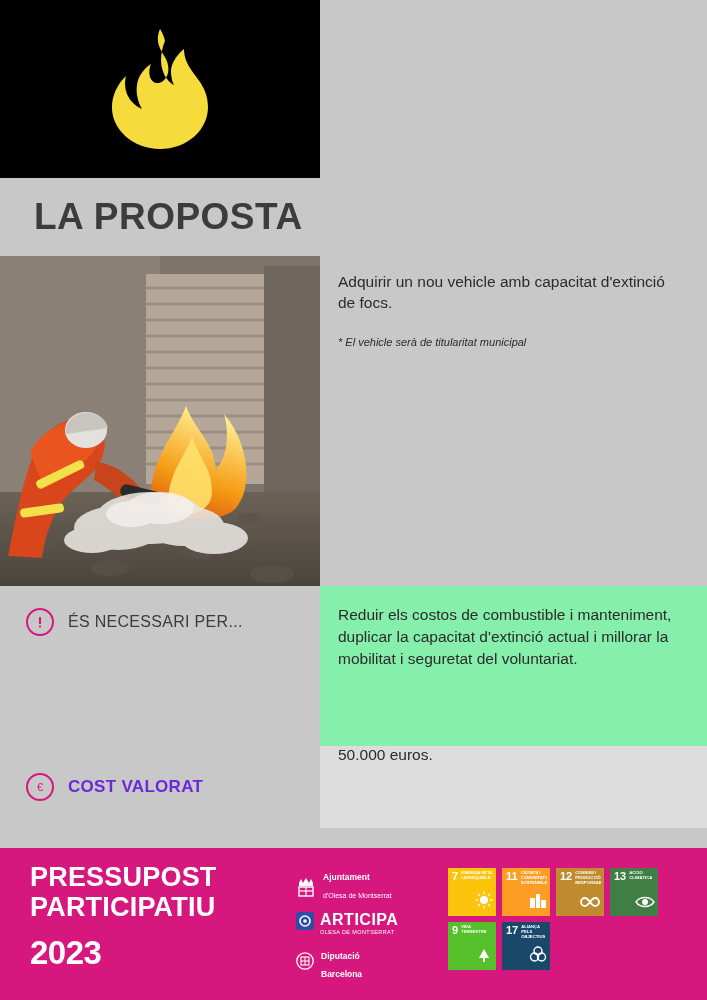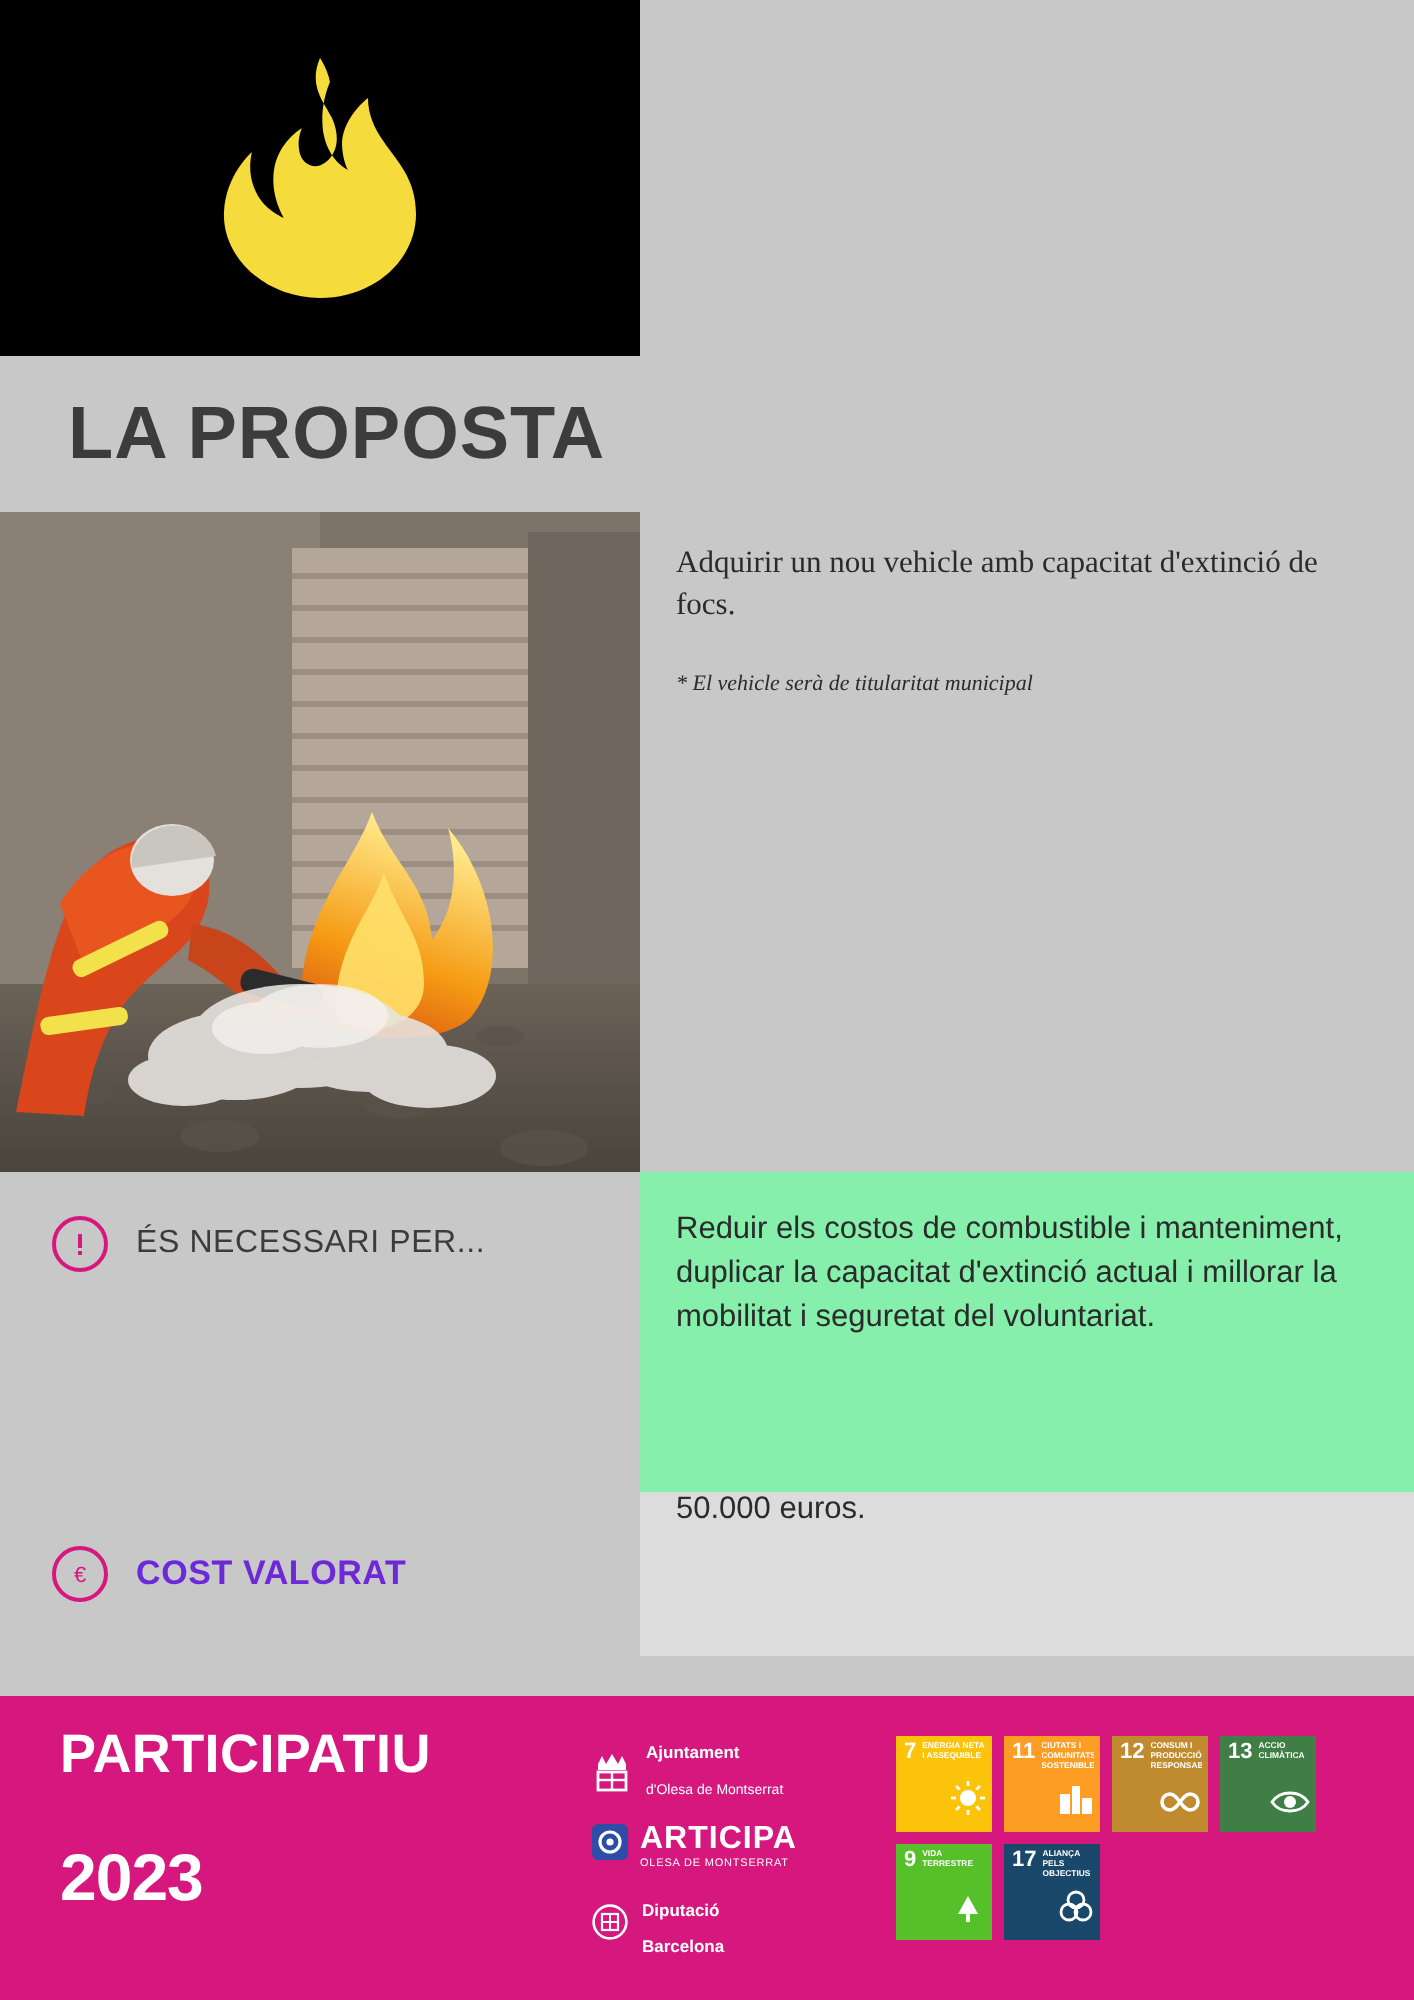--- a/index.html
+++ b/index.html
@@ -82,21 +82,20 @@
     height: 330px;
     position: relative;
     overflow: hidden;
     background: #5b5450;
   }
   .photo svg { display:block; width:100%; height:100%; }
   .proposta-text {
     flex: 1;
     background: #c8c8c8;
     padding: 16px 26px 0 18px;
-    font-family: Liberation Serif, serif;
   }
   .proposta-text p {
     font-size: 15.5px;
     color: #2b2b2b;
     line-height: 1.35;
   }
   .proposta-note {
     margin-top: 22px;
     font-style: italic;
     font-size: 11px;
@@ -188,21 +187,21 @@
     padding-left: 30px;
     color: #ffffff;
   }
   .footer-title {
     font-size: 27px;
     font-weight: bold;
     line-height: 1.12;
     letter-spacing: 0.2px;
   }
   .footer-year {
-    margin-top: 28px;
+    margin-top: 12px;
     font-size: 33px;
     font-weight: bold;
     letter-spacing: -0.5px;
   }
   .footer-mid {
     width: 152px;
     color: #ffffff;
     padding-top: 4px;
   }
   .logo-block { display:flex; align-items:flex-end; gap:7px; margin-bottom: 9px;}
@@ -361,20 +360,21 @@
     <div class="cost-right">
       <p>50.000 euros.</p>
     </div>
   </div>
 
   <div class="gap-strip"></div>
 
   <div class="footer">
     <div class="footer-left">
       <div class="footer-title">
+        <div>PRESSUPOST</div>
         <div>PARTICIPATIU</div>
       </div>
       <div class="footer-year">2023</div>
     </div>
 
     <div class="footer-mid">
       <div class="logo-block">
         <span class="crest">
           <svg width="20" height="22" viewBox="0 0 20 22" xmlns="http://www.w3.org/2000/svg">
             <path d="M3 7 L5 3 L7 7 L10 2 L13 7 L15 3 L17 7 L17 10 L3 10 Z" fill="#ffffff"></path>

